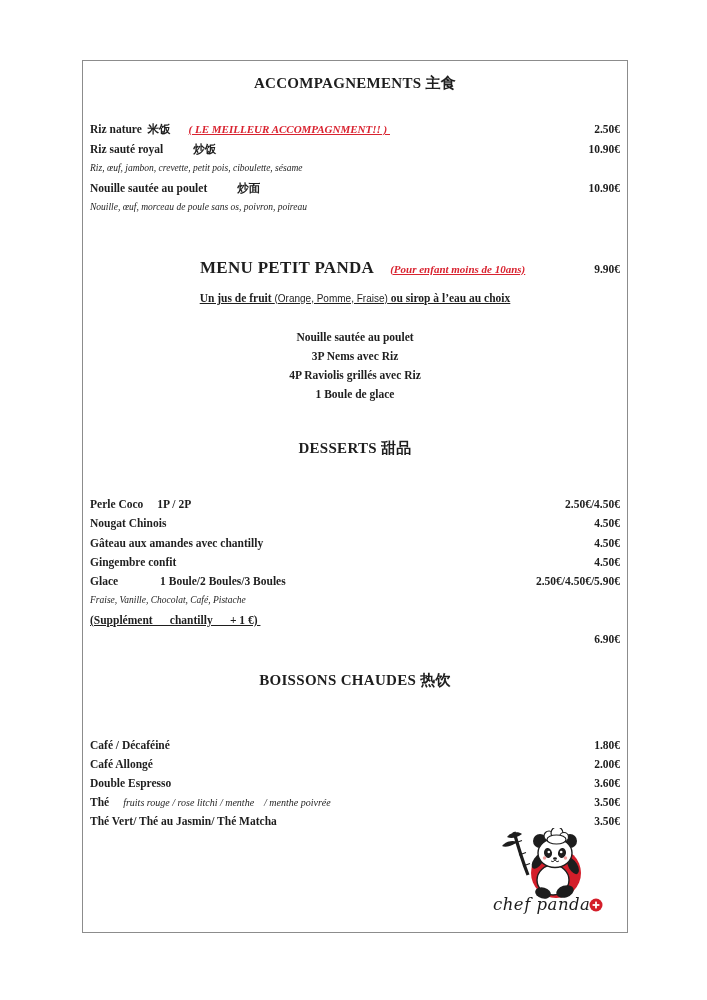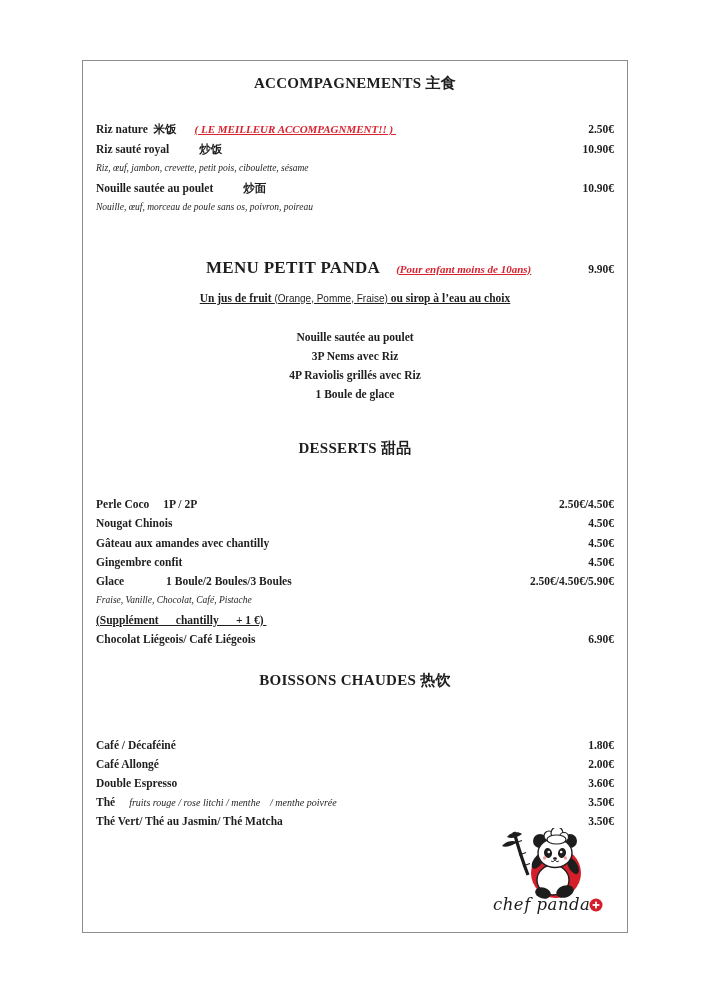--- a/index.html
+++ b/index.html
@@ -11,21 +11,21 @@
   html,body{margin:0;padding:0;background:#ffffff;}
   body{
     width:707px;height:1000px;position:relative;
     font-family:"Liberation Serif","DejaVu Serif",serif;
     color:var(--ink);
     -webkit-font-smoothing:antialiased;
   }
   .frame{
     position:absolute;left:82px;top:60px;width:546px;height:873px;
     border:1px solid var(--border);
-    padding:0 13px;
+    padding:0 7px;
   }
   
   .h-sec{
     margin:0;text-align:center;font-weight:bold;
     font-size:15px;line-height:18px;letter-spacing:.3px;
   }
   .h-acc{margin-top:13px;}
   .h-desserts{margin-top:35px;line-height:19px;}
   .h-boissons{margin-top:22px;line-height:19px;}
   
@@ -151,21 +151,20 @@
     <div class="row">
       <span>Glace</span>
       <span class="q2">1 Boule/2 Boules/3 Boules</span>
       <span class="price">2.50€/4.50€/5.90€</span>
     </div>
     <span class="desc">Fraise, Vanille, Chocolat, Café, Pistache</span>
     <div class="row">
       <span class="u">(Supplément      chantilly      + 1 €) </span>
     </div>
     <div class="row">
-      <span>Chocolat Liégeois/ Café Liégeois</span>
       <span class="price">6.90€</span>
     </div>
   </div>
 
   <h2 class="h-sec h-boissons">BOISSONS CHAUDES 热饮</h2>
 
   <div class="rows rows-boissons">
     <div class="row">
       <span>Café / Décaféiné</span>
       <span class="price">1.80€</span>

